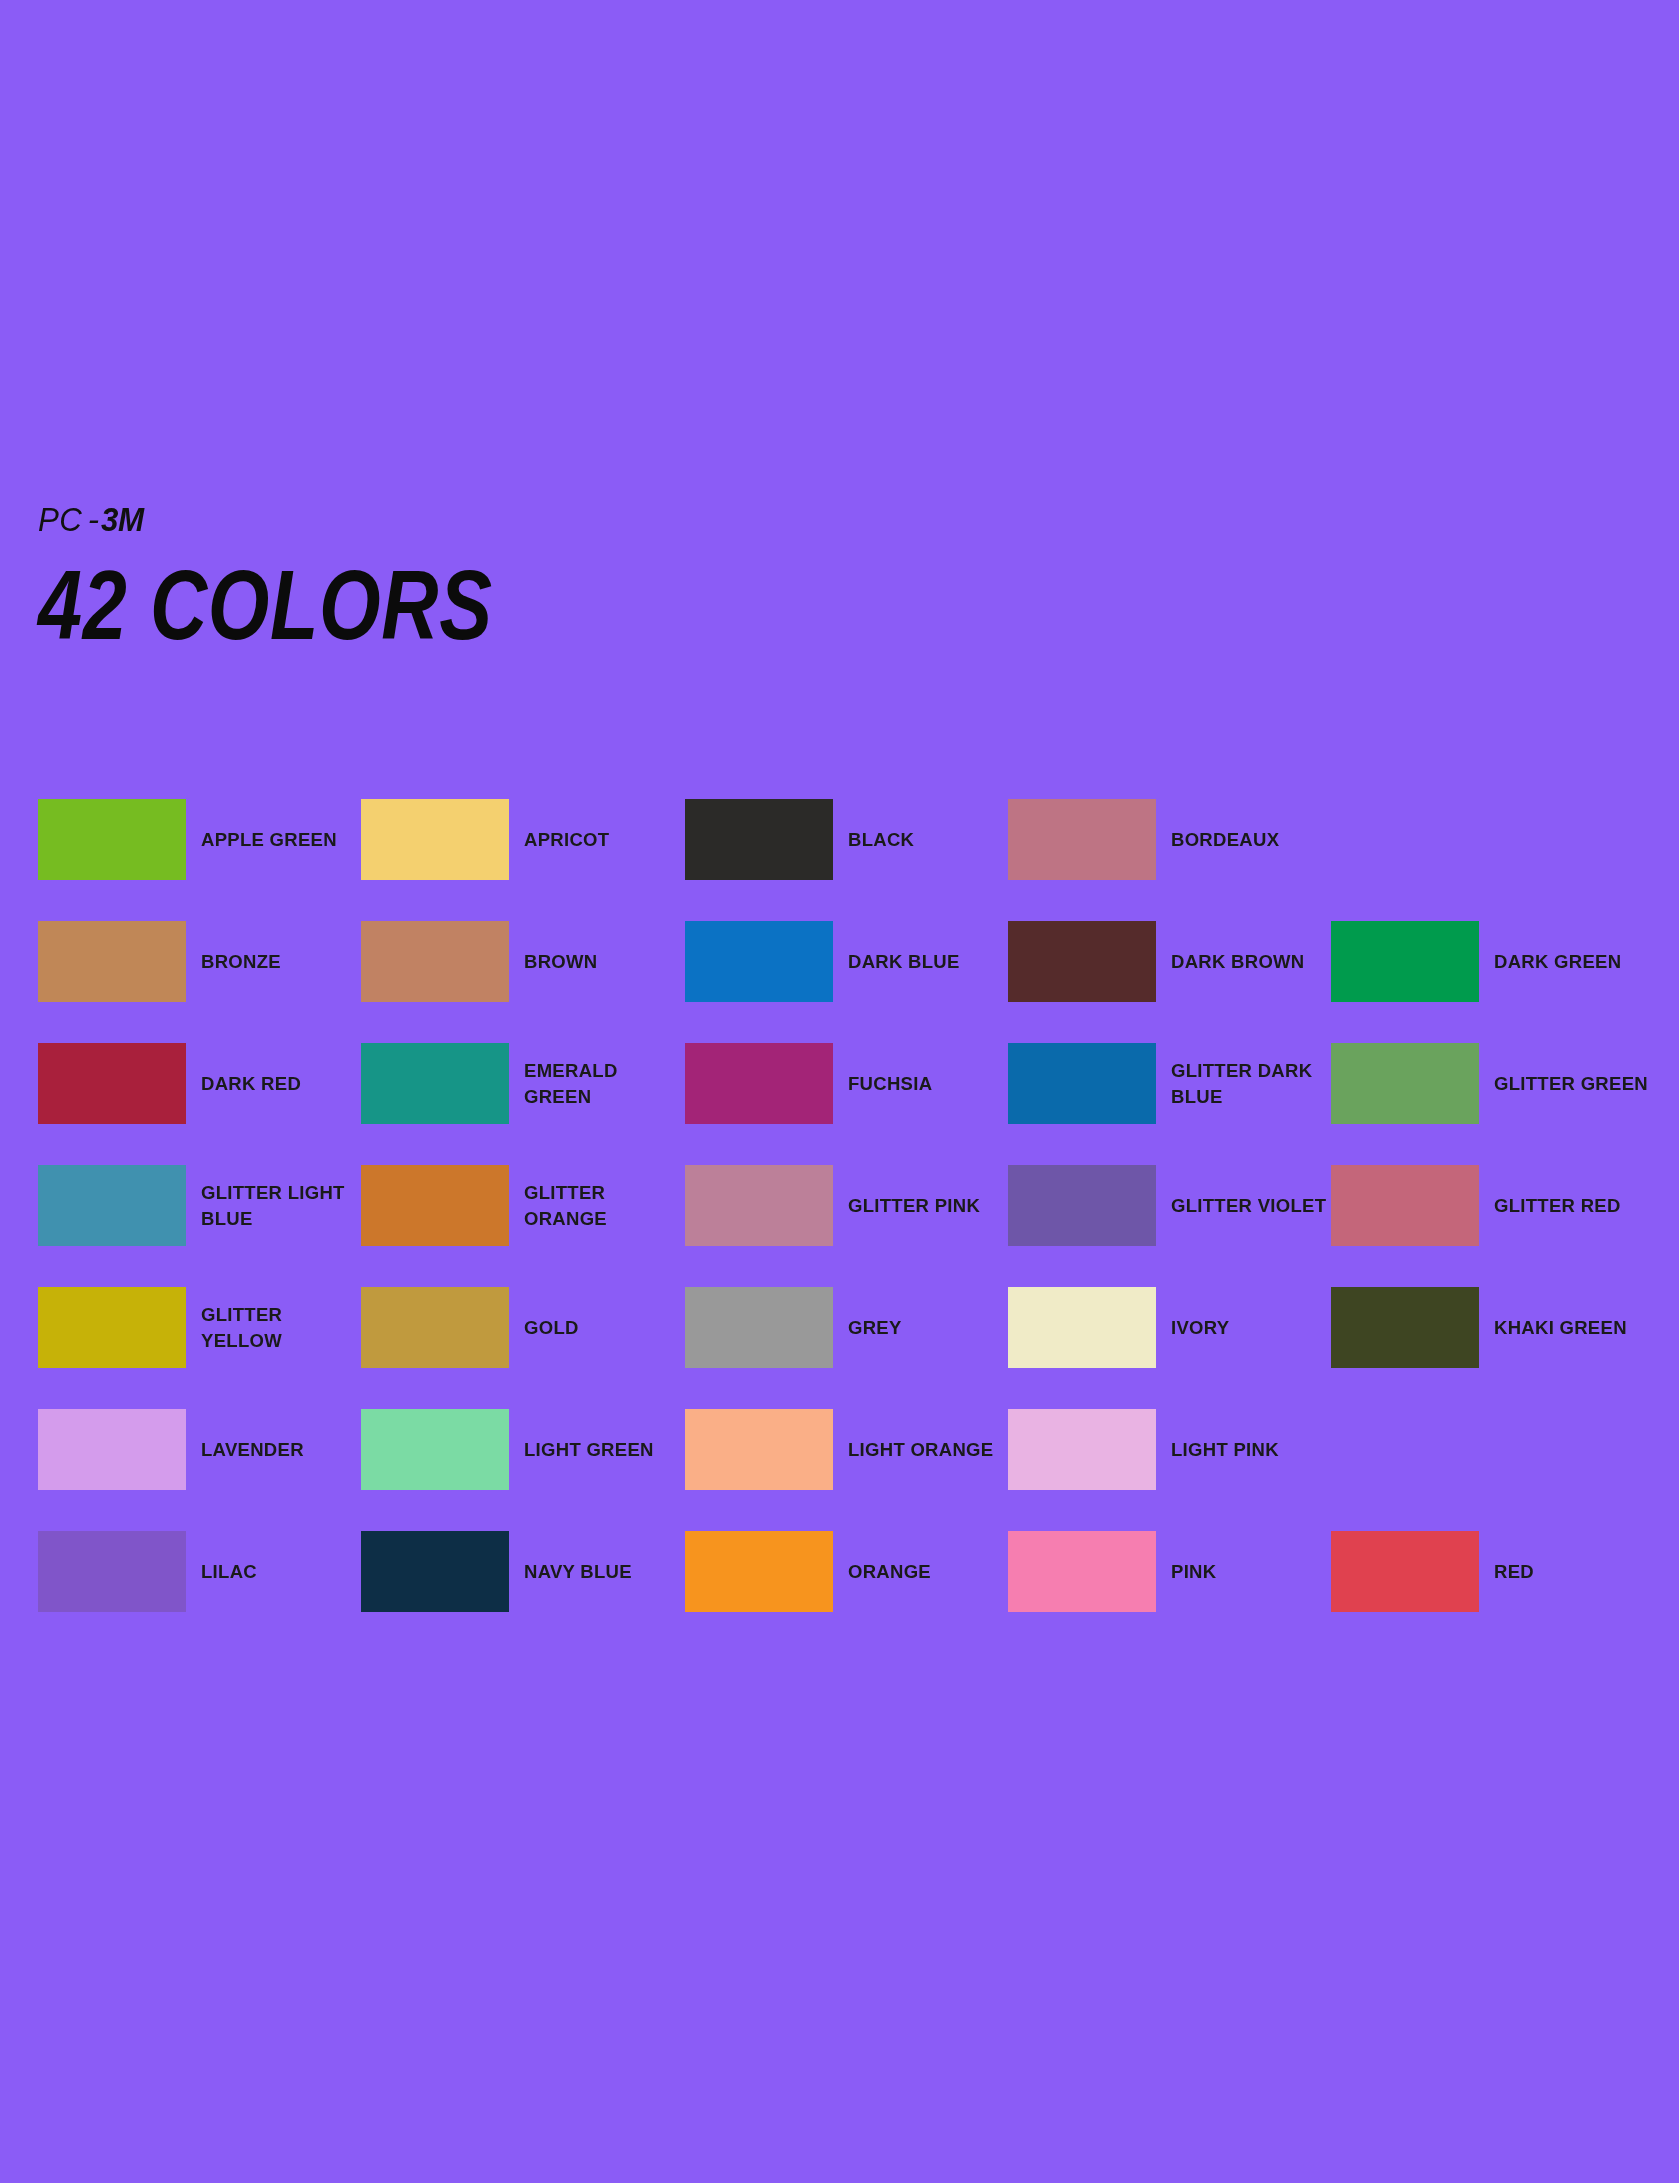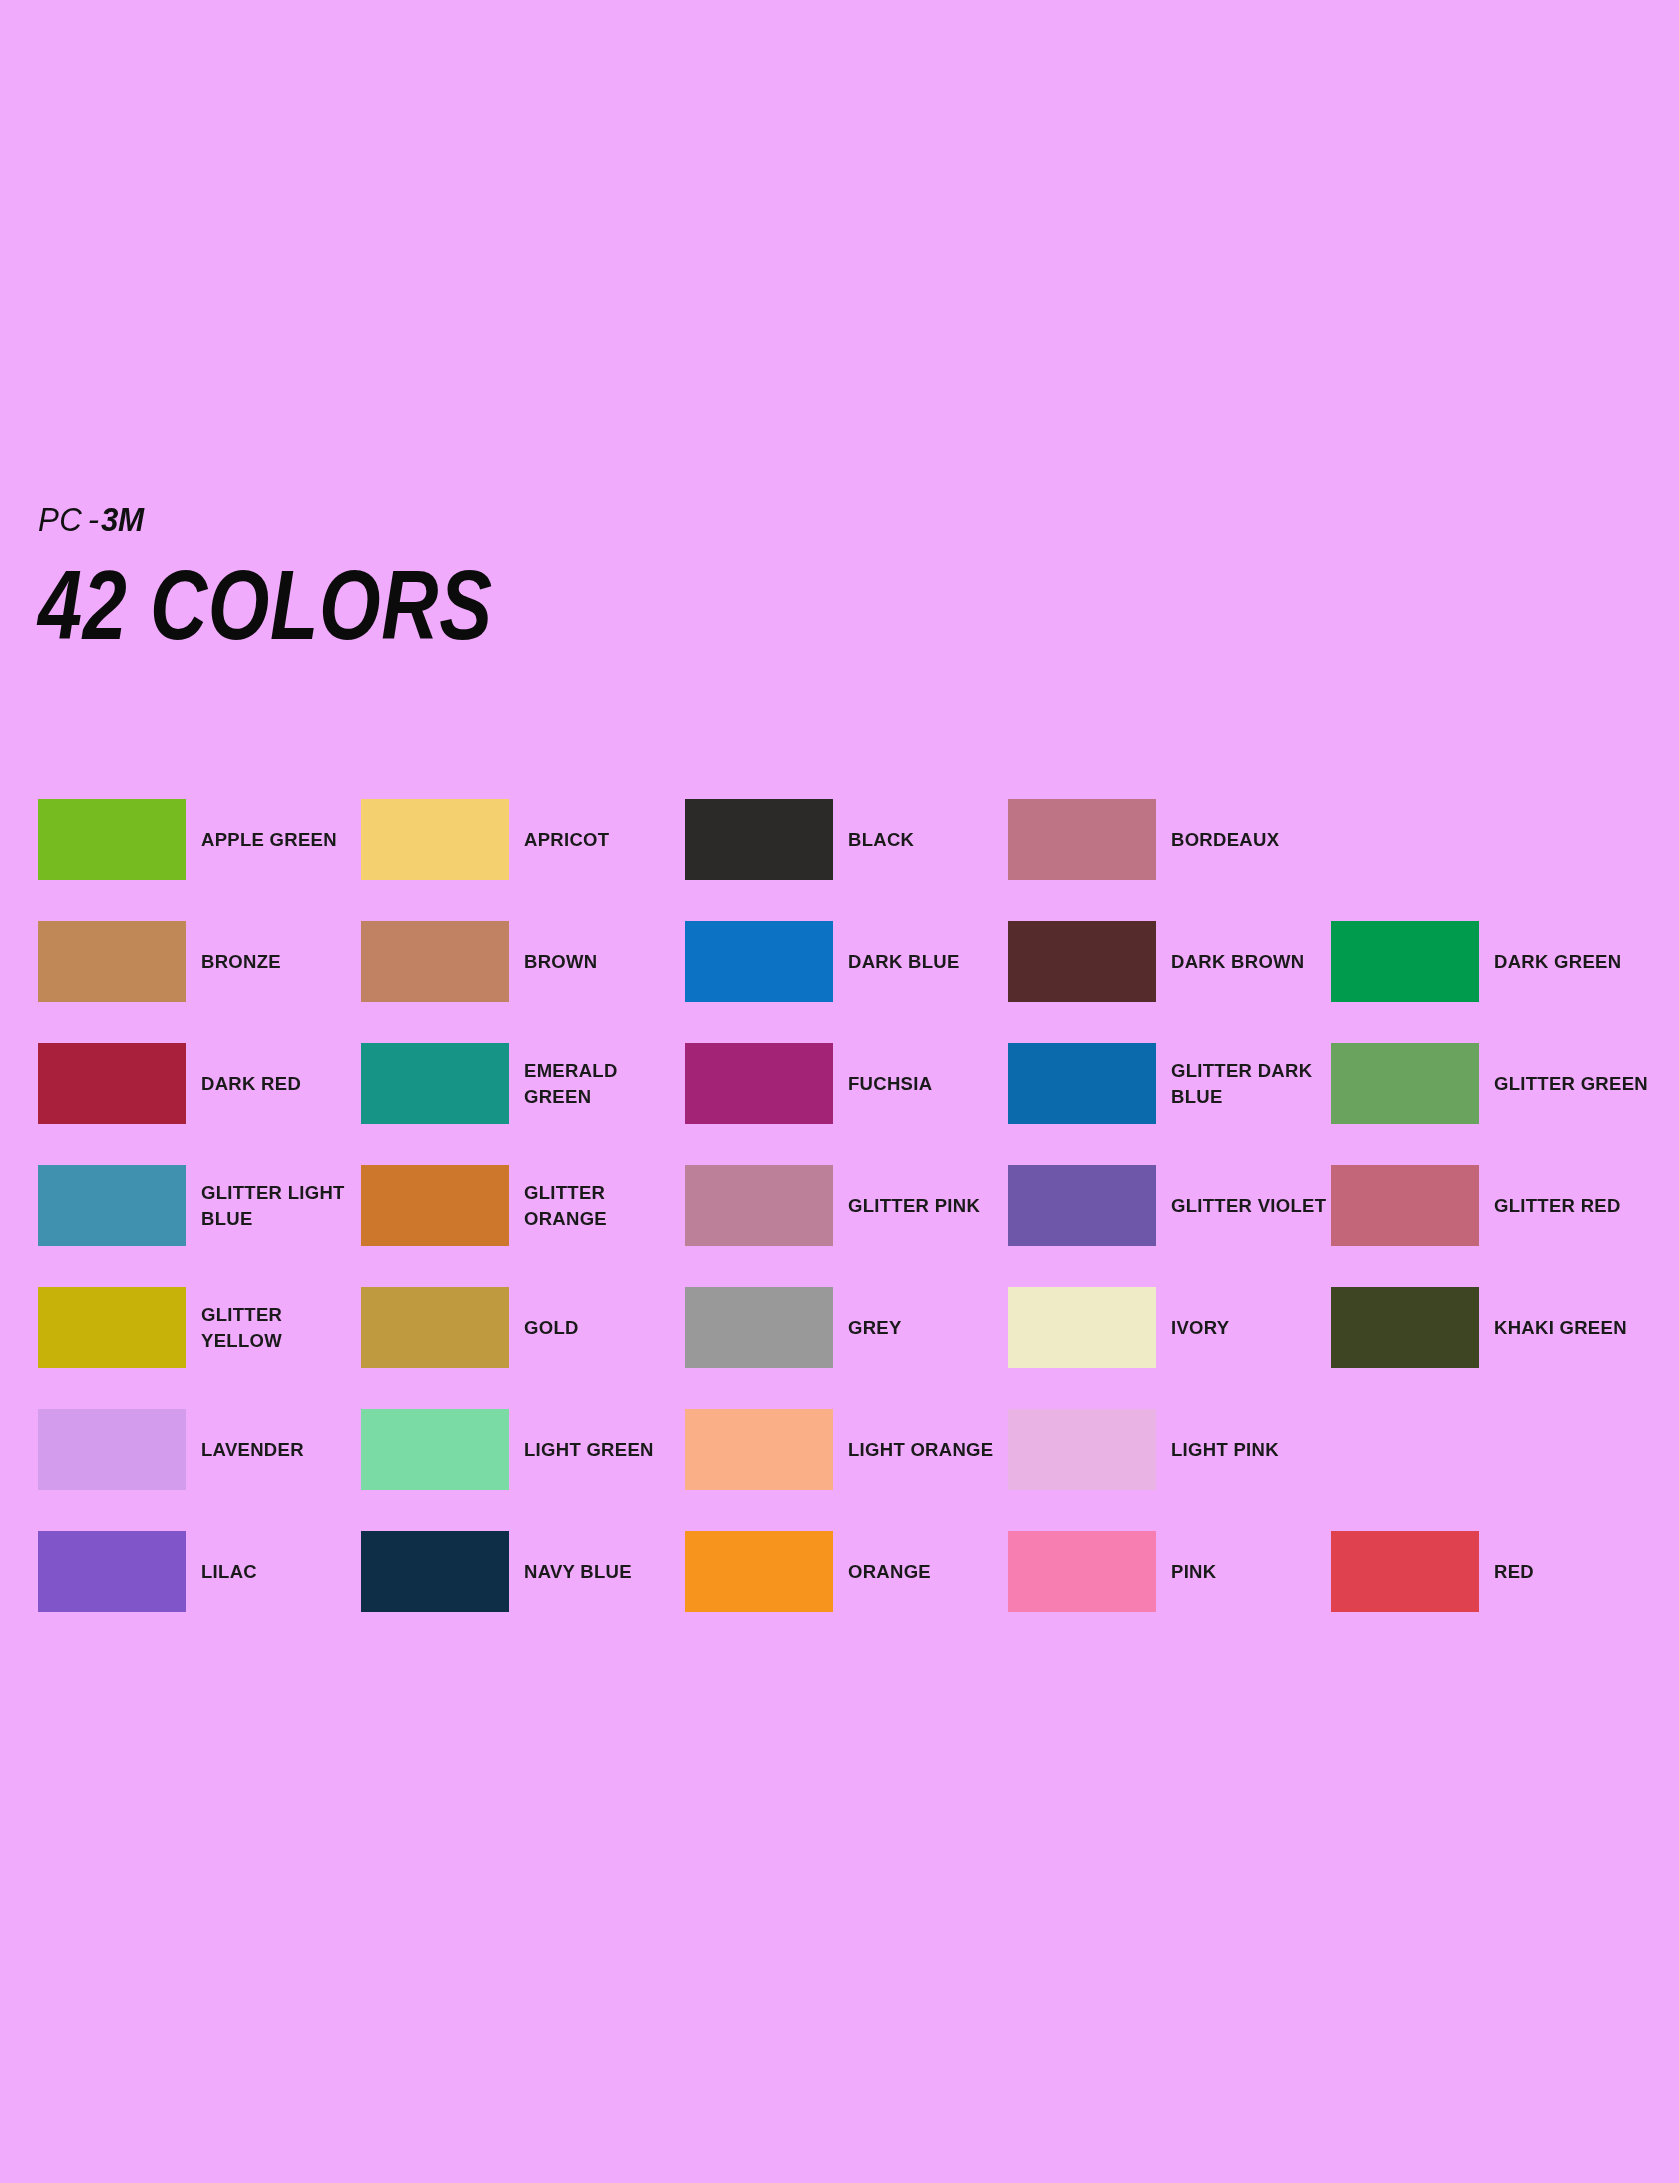--- a/index.html
+++ b/index.html
@@ -13,21 +13,21 @@
     height: 2183px;
     font-family: "Liberation Sans", sans-serif;
     color: #111111;
     overflow: hidden;
     position: relative;
   }
 
   .page {
     position: absolute;
     inset: 0;
-    background: #f0abfc;
+    background: #8b5cf6;
   }
 
   
   .header {
     position: absolute;
     left: 38px;
     top: 500px;
     width: 1176px;
   }
 

